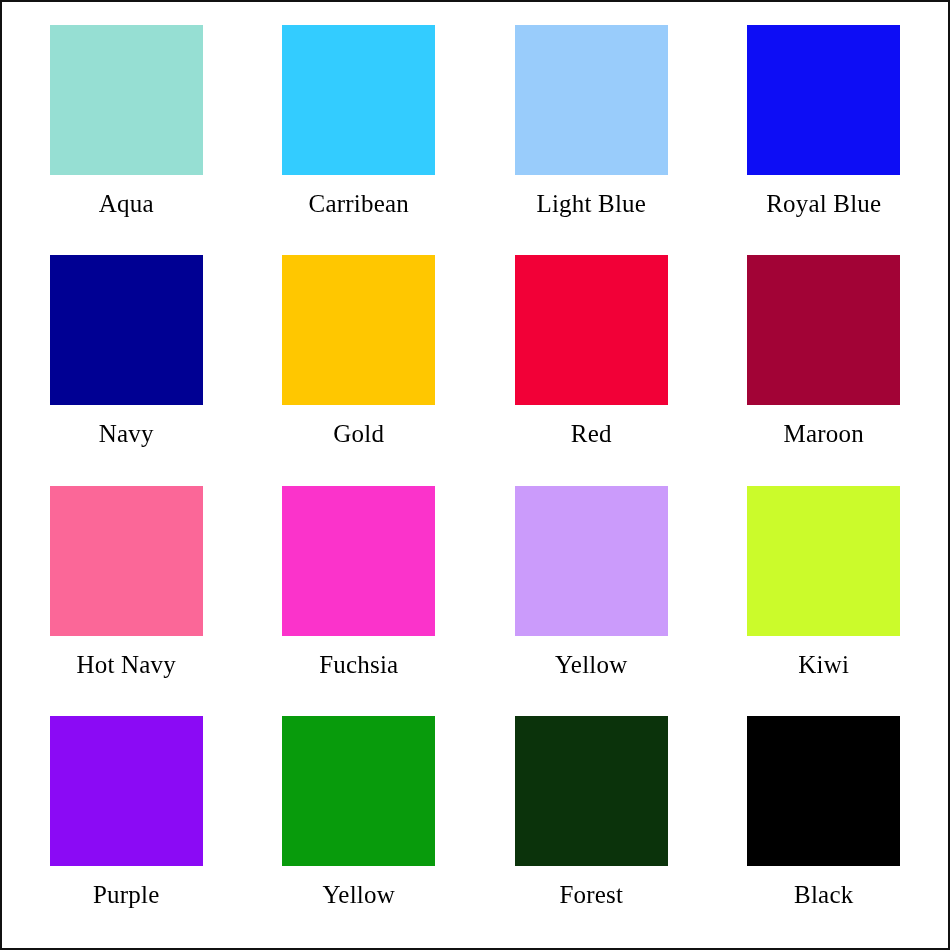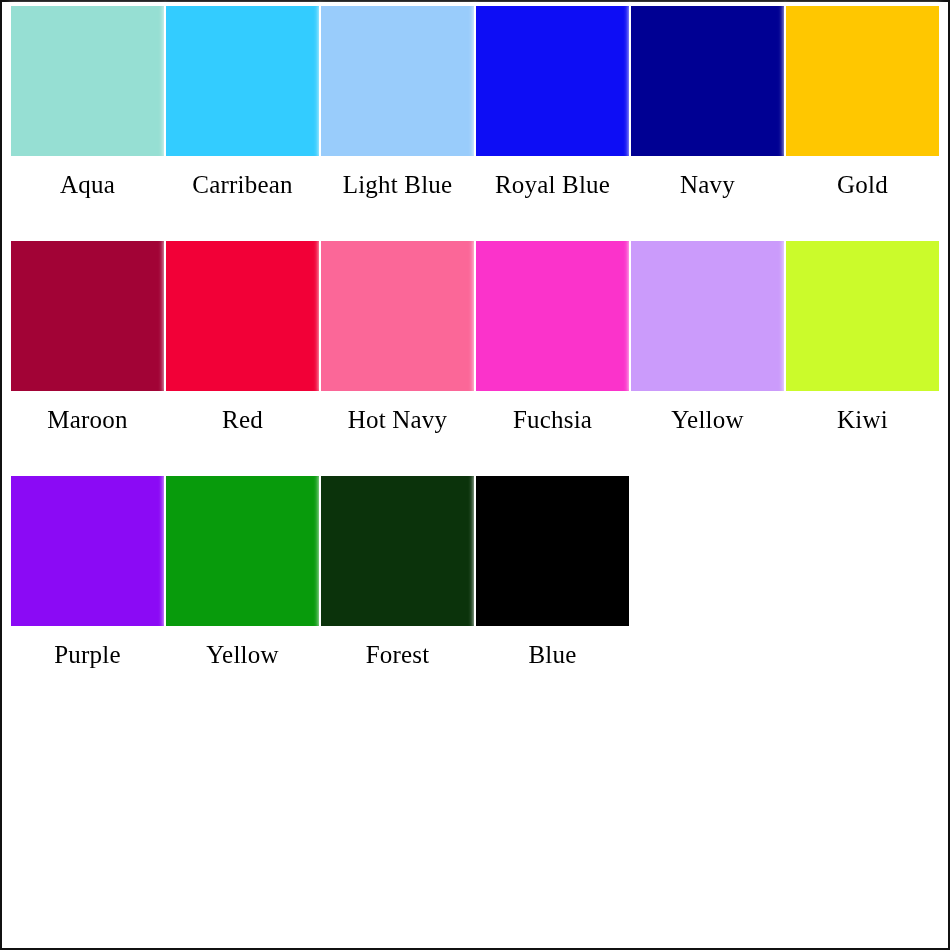--- a/index.html
+++ b/index.html
@@ -24,23 +24,23 @@
     border: 2px solid #111111;
     padding: 0;
     position: relative;
   }
 
   #swatch-grid {
     box-sizing: border-box;
     width: 100%;
     height: 100%;
     display: grid;
-    grid-template-columns: repeat(6, 1fr);
+    grid-template-columns: repeat(4, 1fr);
     grid-template-rows: repeat(4, 1fr);
-    padding: 0 8px 6px 8px;
+    padding: 19px 8px 6px 8px;
     align-items: stretch;
     justify-items: stretch;
   }
 
   .swatch-cell {
     display: flex;
     flex-direction: column;
     align-items: center;
     justify-content: flex-start;
   }
@@ -109,29 +109,29 @@
         <div class="swatch-label">Navy</div>
       </div>
       <div class="swatch-cell">
         <div class="swatch-chip-wrap">
           <div class="swatch-chip" style="background-color: rgb(255, 199, 0);"></div>
         </div>
         <div class="swatch-label">Gold</div>
       </div>
       <div class="swatch-cell">
         <div class="swatch-chip-wrap">
+          <div class="swatch-chip" style="background-color: rgb(242, 0, 55);"></div>
+        </div>
+        <div class="swatch-label">Red</div>
+      </div>
+      <div class="swatch-cell">
+        <div class="swatch-chip-wrap">
           <div class="swatch-chip" style="background-color: rgb(162, 3, 54);"></div>
         </div>
         <div class="swatch-label">Maroon</div>
-      </div>
-      <div class="swatch-cell">
-        <div class="swatch-chip-wrap">
-          <div class="swatch-chip" style="background-color: rgb(242, 0, 55);"></div>
-        </div>
-        <div class="swatch-label">Red</div>
       </div>
       <div class="swatch-cell">
         <div class="swatch-chip-wrap">
           <div class="swatch-chip" style="background-color: rgb(251, 103, 152);"></div>
         </div>
         <div class="swatch-label">Hot Navy</div>
       </div>
       <div class="swatch-cell">
         <div class="swatch-chip-wrap">
           <div class="swatch-chip" style="background-color: rgb(251, 51, 203);"></div>
@@ -165,16 +165,16 @@
       <div class="swatch-cell">
         <div class="swatch-chip-wrap">
           <div class="swatch-chip" style="background-color: rgb(11, 51, 11);"></div>
         </div>
         <div class="swatch-label">Forest</div>
       </div>
       <div class="swatch-cell">
         <div class="swatch-chip-wrap">
           <div class="swatch-chip" style="background-color: rgb(0, 0, 0);"></div>
         </div>
-        <div class="swatch-label">Blue</div>
+        <div class="swatch-label">Black</div>
       </div>
     </div>
 </div>
 
 </body></html>

